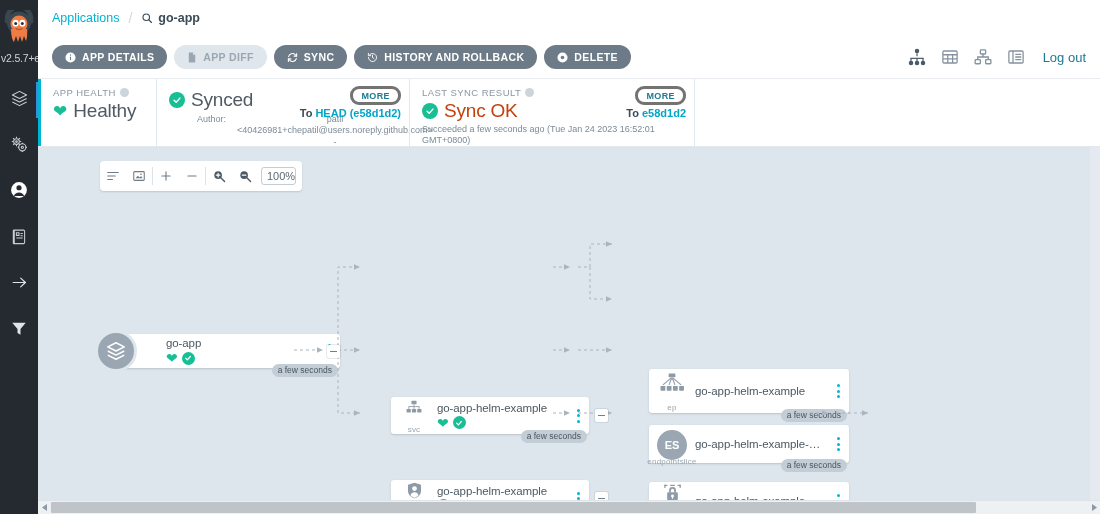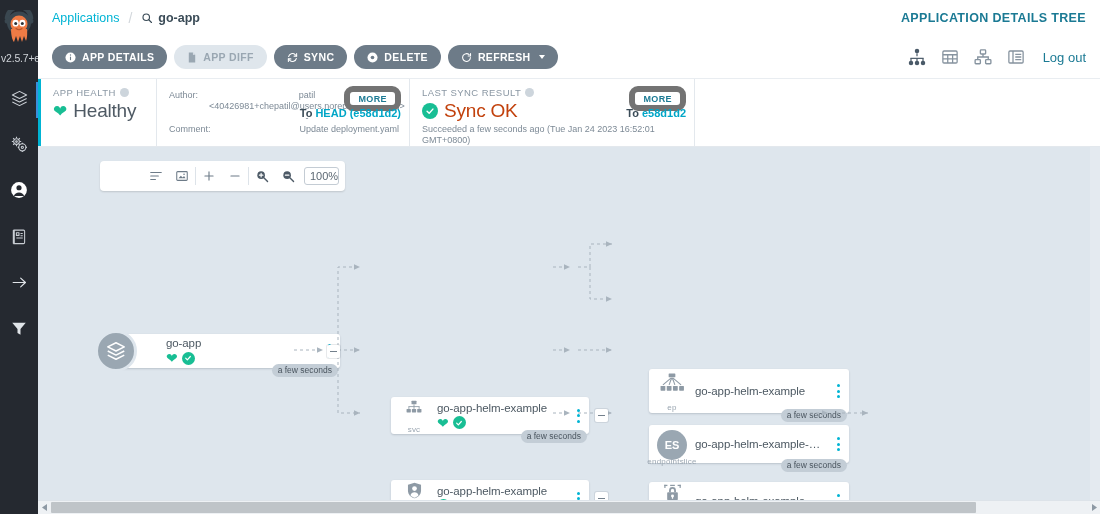--- a/index.html
+++ b/index.html
@@ -62,37 +62,37 @@
   .sc-last   { width: 285px; }
   .slabel { font-size: 9.5px; color: #8a97a3; letter-spacing: .45px; display:flex; align-items:center; gap:4px;}
   .qmark { width: 9px; height: 9px; border-radius: 50%; background: #cdd5dc; display:inline-block; }
   .sval { display: flex; align-items: center; gap: 6px; margin-top: 2px; }
   .sval .txt { font-size: 19px; color: #4f5a64; font-weight: 400; letter-spacing: -.2px;}
   .sval .txt.green { color: #c2410c; }
   .heart { color: #18be94; font-size: 17px; line-height: 1; }
   .check-circle { width: 16px; height: 16px; border-radius: 50%; background: #18be94; display:flex; align-items:center; justify-content:center;}
   .check-circle svg { display:block; }
   .more-btn {
-    position: absolute; right: 8px; top: 7px; border: 6px solid #737373; color: #1b7a94;
+    position: absolute; right: 8px; top: 7px; border: 3px solid #737373; color: #1b7a94;
     border-radius: 9px; font-size: 9px; font-weight: 700; letter-spacing: .4px;
     padding: 1.5px 8px; cursor: pointer; background: #fff;
   }
   .to-rev { position: absolute; right: 8px; top: 28px; font-size: 11px; color: #3a4b57; font-weight: 700;}
   .to-rev a { color: #00a6c7; }
   .meta { margin-top: 3px; font-size: 9px; color: #7d8a96; line-height: 1.25; }
   .meta-row { display: flex; }
-  .meta-row .k { width: 40px; flex: 0 0 40px; }
+  .meta-row .k { width: 40px; flex: 0 0 40px; margin-left: 28px; }
   .meta-row .v { flex: 1 1 auto; text-align: center; }
   .succeeded { font-size: 9px; color: #7d8a96; line-height: 1.25; margin-top: 2px;}
 
   
   .canvas { flex: 1 1 auto; position: relative; background: #dee6ed; overflow: hidden; }
   .graph-toolbar {
     position: absolute; left: 62px; top: 14px; height: 30px; background: #fff; border-radius: 4px;
-    display: flex; align-items: center; box-shadow: 0 1px 2px rgba(0,0,0,.14); z-index: 5; padding-left: 43px;
+    display: flex; align-items: center; box-shadow: 0 1px 2px rgba(0,0,0,.14); z-index: 5;
   }
   .gt-item { width: 26px; height: 30px; display: flex; align-items: center; justify-content: center; cursor: pointer; }
   .gt-sep { width: 1px; height: 18px; background: #dde3e9; }
   .zoomval { border: 1px solid #c4ccd4; border-radius: 3px; font-size: 11px; color: #5c6873;
              padding: 2px 5px; margin: 0 6px 0 3px; width: 35px; text-align: center; background: #fff; cursor: text;}
 
   
   .node {
     position: absolute; background: #fff; border-radius: 3px;
     box-shadow: 0 1px 2px rgba(60,70,80,.22); display: flex; align-items: center;
@@ -222,21 +222,20 @@
         <span class="crumb-link">Applications</span>
         <span class="crumb-sep">/</span>
         <span class="crumb-current">
           <svg width="12" height="12" viewBox="0 0 24 24" fill="none" stroke="#3a4b57" stroke-width="2.3" stroke-linecap="round">
               <circle cx="10.5" cy="10.5" r="6.5"></circle>
               <path d="M15.5 15.5 21 21"></path>
             </svg>
           <span>go-app</span>
         </span>
       </div>
-      <div class="page-title">APPLICATION DETAILS TREE</div>
     </div>
 
     <div class="actionbar">
       <div class="btn-row">
         <div class="abtn">
           <svg width="11" height="11" viewBox="0 0 24 24">
               <circle cx="12" cy="12" r="11" fill="#fff"></circle>
               <rect x="10.8" y="10" width="2.4" height="8" rx="1" fill="#6d7b88"></rect>
               <circle cx="12" cy="6.6" r="1.5" fill="#6d7b88"></circle>
             </svg>
@@ -252,33 +251,33 @@
         <div class="abtn">
           <svg width="11" height="11" viewBox="0 0 24 24" fill="none" stroke="#fff" stroke-width="2.3" stroke-linecap="round">
               <path d="M3.5 10a8.5 8.5 0 0 1 14.3-4.2L21 8.5"></path>
               <path d="M21 3.5V9h-5.5"></path>
               <path d="M20.5 14a8.5 8.5 0 0 1-14.3 4.2L3 15.5"></path>
               <path d="M3 20.5V15h5.5"></path>
             </svg>
           <span>SYNC</span>
         </div>
         <div class="abtn">
+          <svg width="11" height="11" viewBox="0 0 24 24" fill="none" stroke="#fff" stroke-width="2" stroke-linecap="round">
+              <path d="M3.2 12a8.8 8.8 0 1 0 2.6-6.2"></path>
+              <path d="M3 3v5h5"></path>
+              <path d="M12 7.5V12l3 2"></path>
+            </svg>
+          <span>HISTORY AND ROLLBACK</span>
+        </div>
+        <div class="abtn">
           <svg width="11" height="11" viewBox="0 0 24 24">
               <circle cx="12" cy="12" r="11" fill="#fff"></circle>
               <circle cx="12" cy="12" r="4" fill="#6d7b88"></circle>
             </svg>
           <span>DELETE</span>
-        </div>
-        <div class="abtn">
-          <svg width="11" height="11" viewBox="0 0 24 24" fill="none" stroke="#fff" stroke-width="2.3" stroke-linecap="round">
-              <path d="M20.5 12a8.5 8.5 0 1 1-2.6-6.1"></path>
-              <path d="M20.8 3.5v5.2h-5.2"></path>
-            </svg>
-          <span>REFRESH</span>
-          <span class="caret"></span>
         </div>
       </div>
       <div class="view-icons">
         <span class="vicon">
           <svg width="20" height="18" viewBox="0 0 24 24" fill="#4a5a68">
               <circle cx="12" cy="4" r="3"></circle>
               <circle cx="4" cy="20" r="3"></circle>
               <circle cx="12" cy="20" r="3"></circle>
               <circle cx="20" cy="20" r="3"></circle>
               <path d="M11.2 7h1.6v4h-1.6z"></path>
@@ -318,20 +317,28 @@
           <span class="qmark"></span>
         </div>
         <div class="sval">
           <span class="heart">❤</span>
           <span class="txt">Healthy</span>
         </div>
       </div>
 
       <div class="scell sc-sync">
         <div class="more-btn">MORE</div>
+        <div class="sval">
+          <span class="check-circle">
+              <svg width="10" height="10" viewBox="0 0 24 24" fill="none" stroke="#fff" stroke-width="3.4" stroke-linecap="round" stroke-linejoin="round">
+                <path d="M5 12.5 10 17.5 19 7.5"></path>
+              </svg>
+            </span>
+          <span class="txt">Synced</span>
+        </div>
         <div class="to-rev">
           <span>To </span><a>HEAD (e58d1d2)</a>
         </div>
         <div class="meta">
           <div class="meta-row">
               <span class="k">Author:</span>
               <span class="v">patil &lt;40426981+chepatil@users.noreply.github.com&gt; -</span>
             </div>
           <div class="meta-row">
               <span class="k">Comment:</span>

